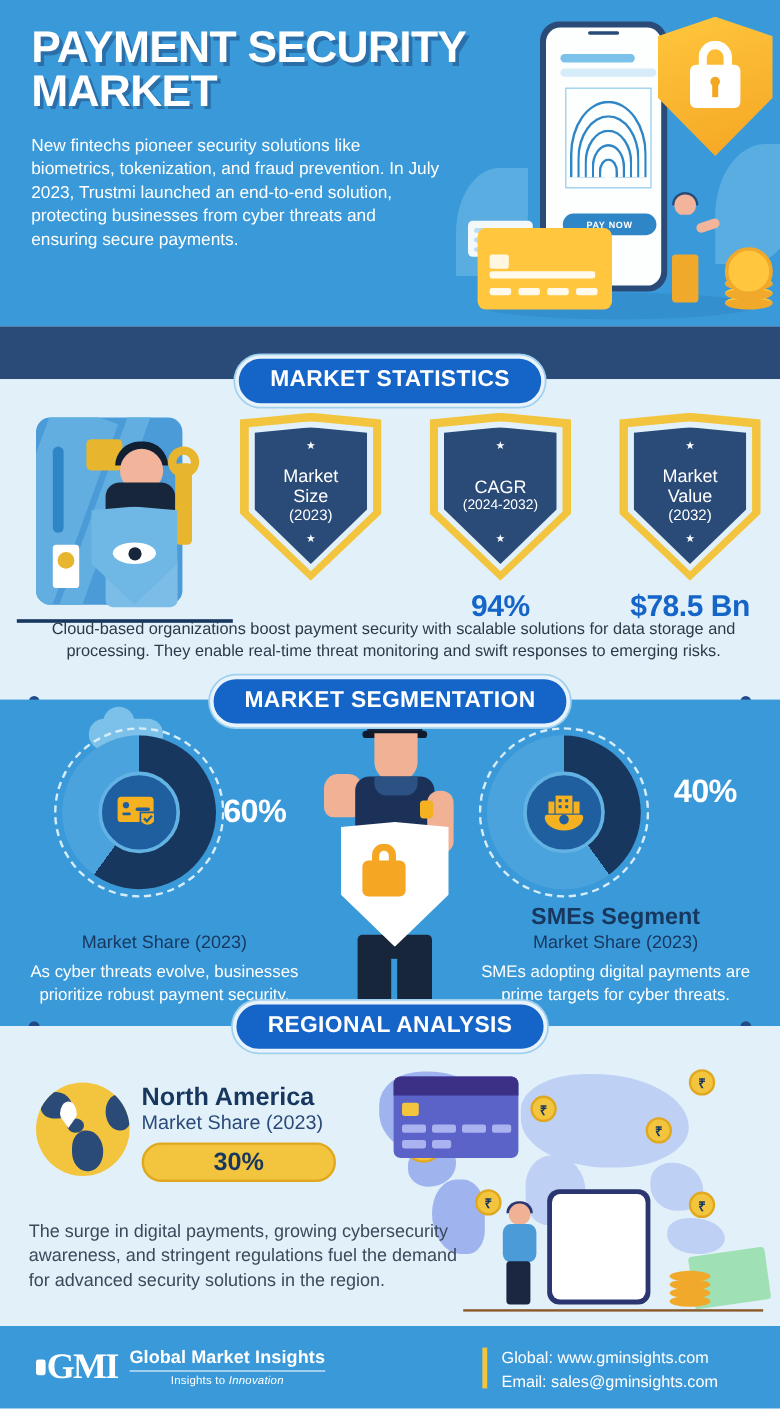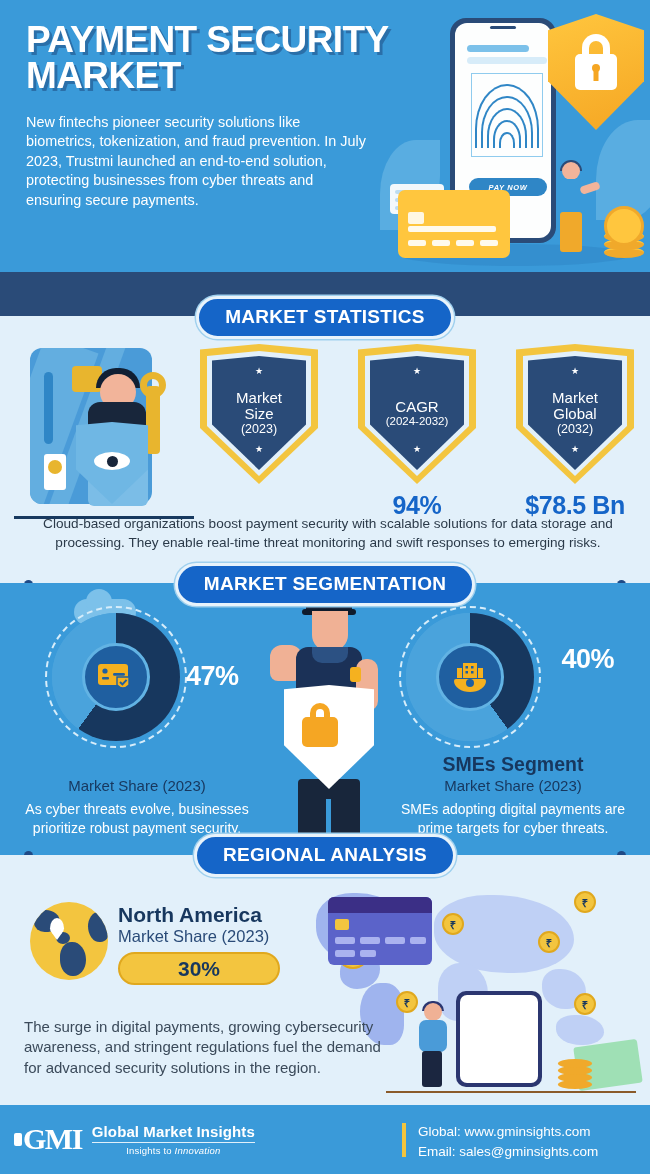--- a/index.html
+++ b/index.html
@@ -23,21 +23,21 @@
     margin-top: 18px; font-size: 14.4px; line-height: 1.36;
     color:#ffffff; max-width: 340px;
   }
   .navyband { position:absolute; left:0; top:272px; width:650px; height:44px; background:#2a4b78; }
 
   
   .hero-art { position:absolute; right:0; top:0; width:260px; height:272px; }
   .leaf { position:absolute; background:#5fb0e2; border-radius:60% 0 60% 0; opacity:.85; }
   .phone {
     position:absolute; left:60px; top:18px; width:106px; height:225px;
-    background:#2a4b78; border-radius:16px; padding:5px;font-style:italic;
+    background:#2a4b78; border-radius:16px; padding:5px;
   }
   .phone-scr { width:100%; height:100%; background:#fdfefe; border-radius:12px; position:relative; overflow:hidden;}
   .notch { position:absolute; left:50%; transform:translateX(-50%); top:3px; width:26px; height:3px; background:#2a4b78; border-radius:2px;}
   .scr-bar { position:absolute; left:12px; top:22px; width:62px; height:7px; background:#7cc1ea; border-radius:4px;}
   .scr-bar2 { position:absolute; left:12px; top:34px; width:80px; height:7px; background:#d7ecf9; border-radius:4px;}
   .fingerprint { position:absolute; left:16px; top:50px; width:72px; height:84px; border:1.5px solid #8fcbee; }
   .fp-ring { position:absolute; border:2px solid #2f86c6; border-radius:50% 50% 0 0 / 70% 70% 0 0; border-bottom:none; left:50%; transform:translateX(-50%); bottom:8px;}
   .paynow {
     position:absolute; left:14px; bottom:42px; width:78px; height:18px; background:#2f86c6;
     border-radius:10px; color:#fff; font-size:7.5px; font-weight:700; letter-spacing:.6px;
@@ -197,21 +197,21 @@
   .rp-hair{position:absolute;left:6px;top:-2px;width:22px;height:10px;background:#2b3670;border-radius:10px 10px 0 0;}
   .rp-body{position:absolute;left:3px;top:17px;width:28px;height:32px;background:#4a9bd8;border-radius:7px;}
   .rp-leg{position:absolute;left:6px;top:48px;width:20px;height:36px;background:#1b2640;border-radius:3px;}
   .money{position:absolute;right:6px;bottom:6px;width:64px;height:44px;background:#9fe0b5;border-radius:3px;transform:rotate(-8deg);}
   .rcoins{position:absolute;right:52px;bottom:4px;width:36px;height:28px;}
   .rc{position:absolute;width:34px;height:9px;background:#f0a92b;border-radius:50%;}
   .rfloor{position:absolute;left:80px;bottom:0;width:250px;height:2px;background:#8a5a2a;}
 
   
   .footer { position:absolute; left:0; top:1105px; width:650px; height:69px; background:#3a9ad9; }
-  .gmi { position:absolute; left:14px; top:17px; display:flex; align-items:center; }
+  .gmi { position:absolute; left:30px; top:17px; display:flex; align-items:center; }
   .gmi-diamond { width:8px; height:13px; background:#fff; transform:rotate(0deg); border-radius:2px; margin-right:1px;}
   .gmi-mark { font-size:30px; font-weight:800; color:#fff; letter-spacing:-1.5px; font-family:"Liberation Serif", serif;}
   .gmi-txt { margin-left:10px; }
   .gmi-name { font-size:15px; font-weight:700; color:#fff; letter-spacing:.1px;}
   .gmi-rule { height:1px; background:#fff; margin:2px 0 2px; opacity:.85;}
   .gmi-tag { font-size:9.5px; color:#fff; text-align:center; letter-spacing:.2px;}
   .gmi-tag i { font-style:italic; }
   .srcbar { position:absolute; left:402px; top:18px; width:4px; height:34px; background:#f3c53f;}
   .srctxt { position:absolute; left:418px; top:17px; color:#fff; font-size:13.5px; line-height:1.5;}
 </style>
@@ -342,21 +342,21 @@
         </div>
         <div class="stat-value">94%</div>
       </div>
 
       <div class="shield-card">
         <div class="shield">
           <div class="shield-in"></div>
           <div class="shield-core">
             <span class="star top">★</span>
             <span class="sh-label">Market</span>
-            <span class="sh-label">Global</span>
+            <span class="sh-label">Value</span>
             <span class="sh-sub">(2032)</span>
             <span class="star bot">★</span>
           </div>
         </div>
         <div class="stat-value">$78.5 Bn</div>
       </div>
 
     </div>
 
     <div class="stats-note">Cloud-based organizations boost payment security with scalable solutions for data storage and processing. They enable real-time threat monitoring and swift responses to emerging risks.</div>
@@ -382,21 +382,21 @@
         <svg width="40" height="32" viewBox="0 0 40 32">
           <rect x="2" y="3" width="30" height="21" rx="3" fill="#f5b11f"></rect>
           <circle cx="9" cy="10" r="2.6" fill="#1f5fa0"></circle>
           <rect x="6" y="16" width="7" height="2.4" rx="1" fill="#1f5fa0"></rect>
           <rect x="17" y="12" width="12" height="2.8" rx="1.4" fill="#1f5fa0"></rect>
           <path d="M21 16 L33 16 L33 24 Q27 30 21 24 Z" fill="#f5b11f" stroke="#1f5fa0" stroke-width="1.4"></path>
           <path d="M24 21 l2.4 2.4 l4.2 -4.6" fill="none" stroke="#1f5fa0" stroke-width="2"></path>
         </svg>
       </div>
     </div>
-    <div class="seg-pct" style="left:186px; top:78px;">47%</div>
+    <div class="seg-pct" style="left:186px; top:78px;">60%</div>
     <div class="seg-sub" style="left:12px; top:194px;">Market Share (2023)</div>
     <div class="seg-note" style="left:12px; top:217px;">As cyber threats evolve, businesses prioritize robust payment security.</div>
 
     <div class="officer">
       <div class="o-cap"></div>
         <div class="o-capb"></div>
         <div class="o-head"></div>
       <div class="o-hand"></div>
         <div class="o-body"></div>
         <div class="o-collar"></div>

